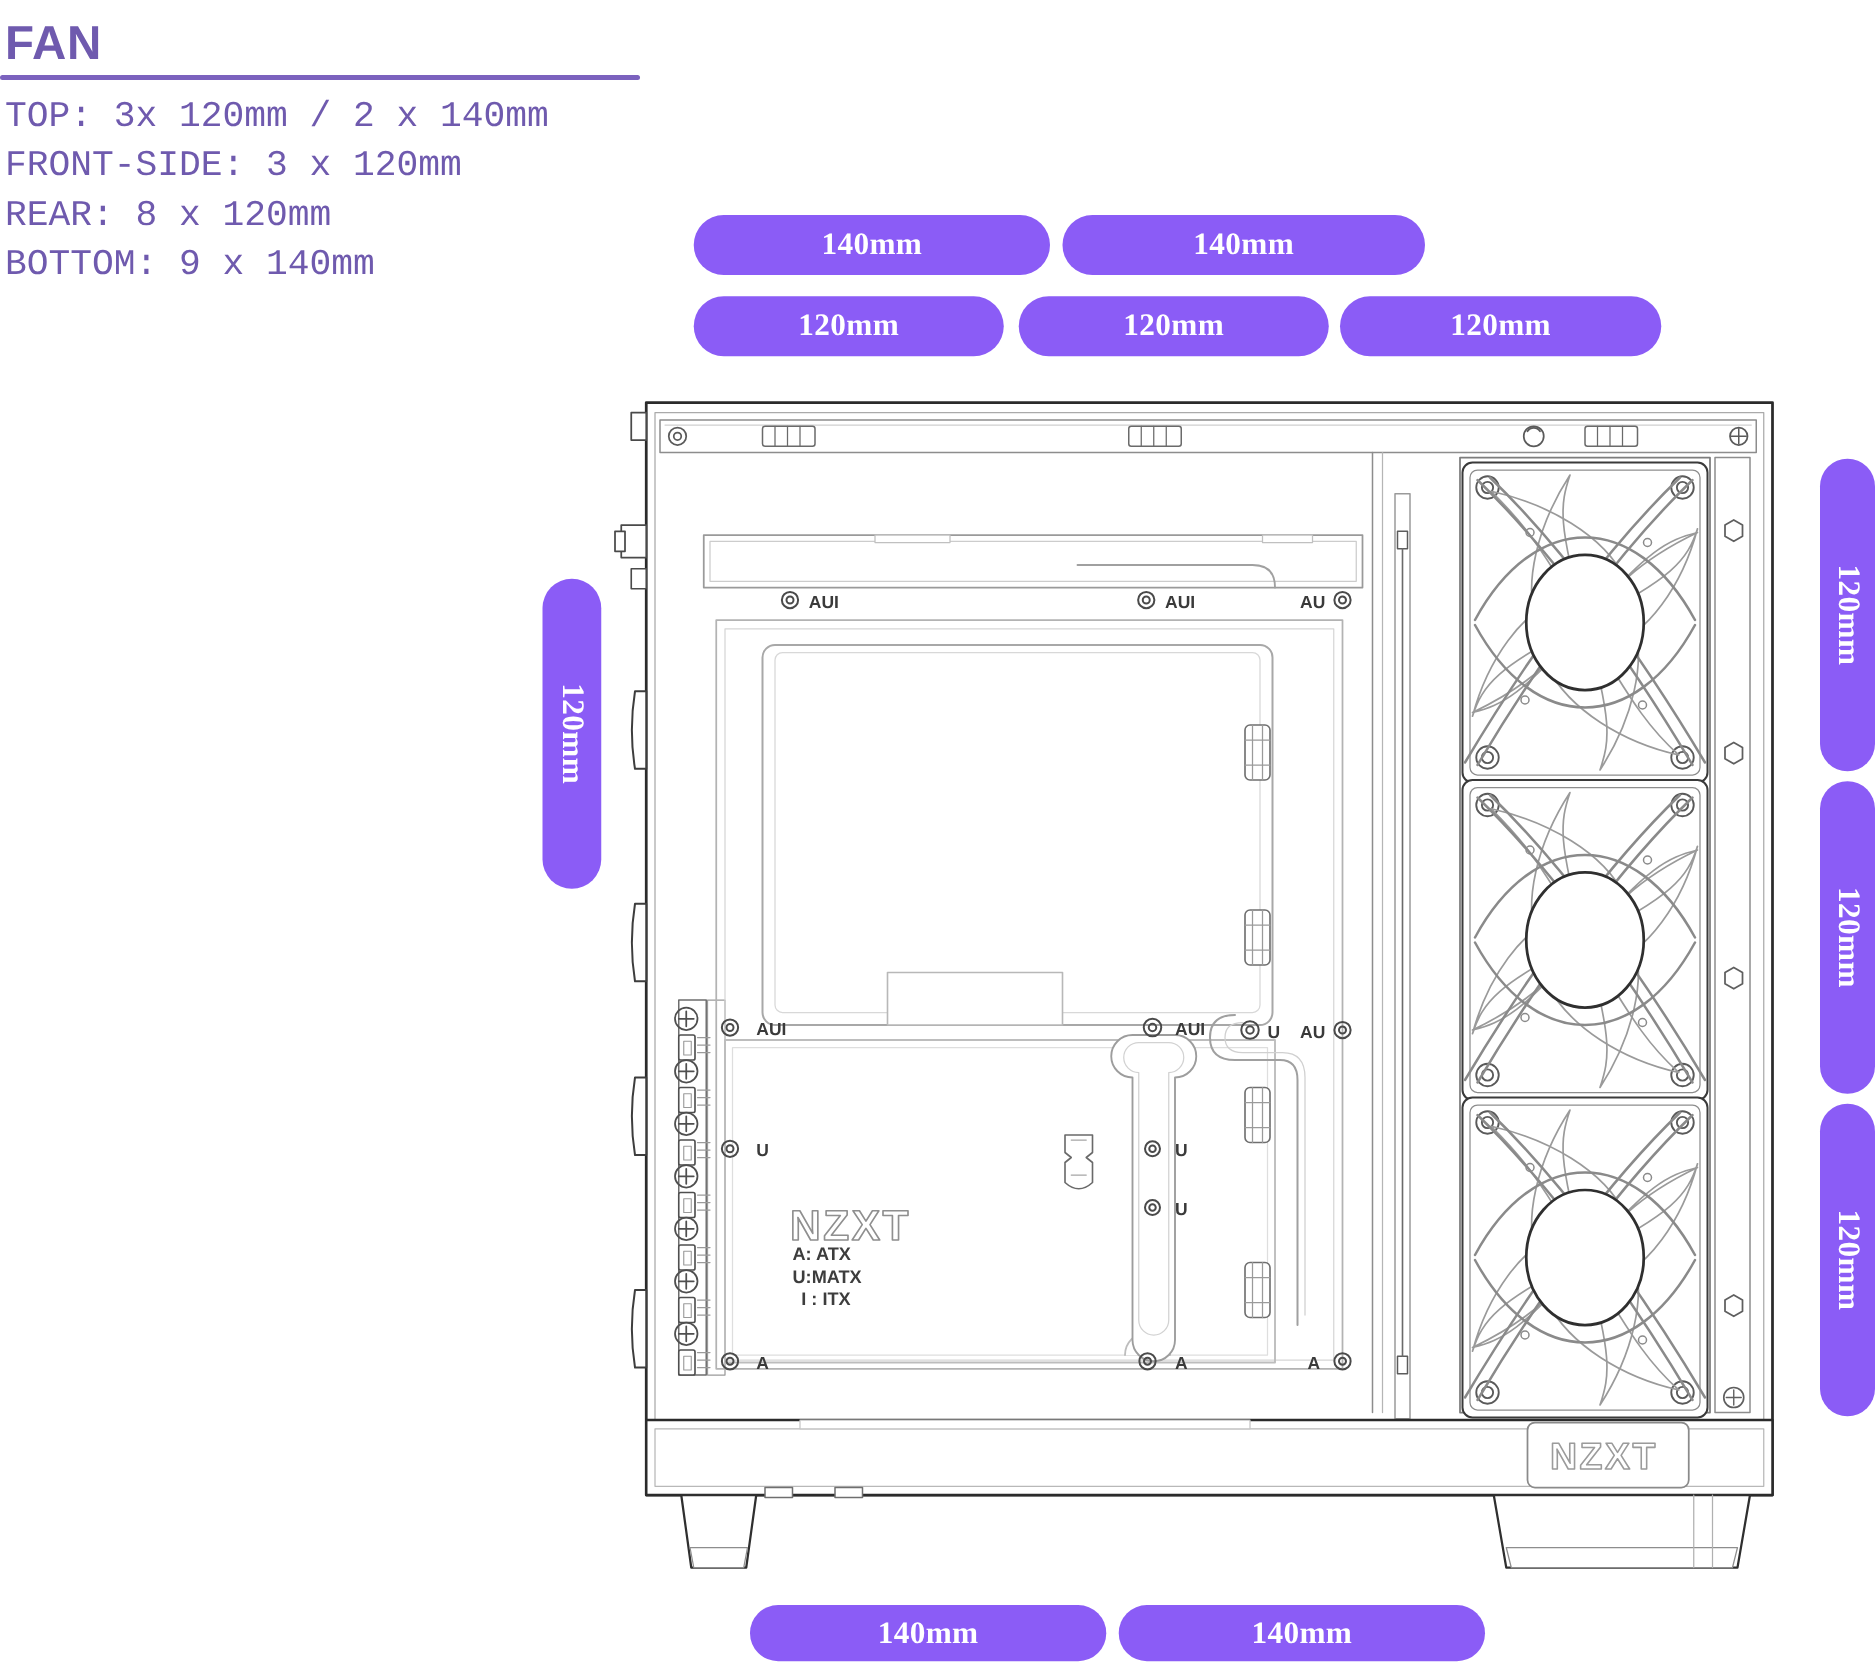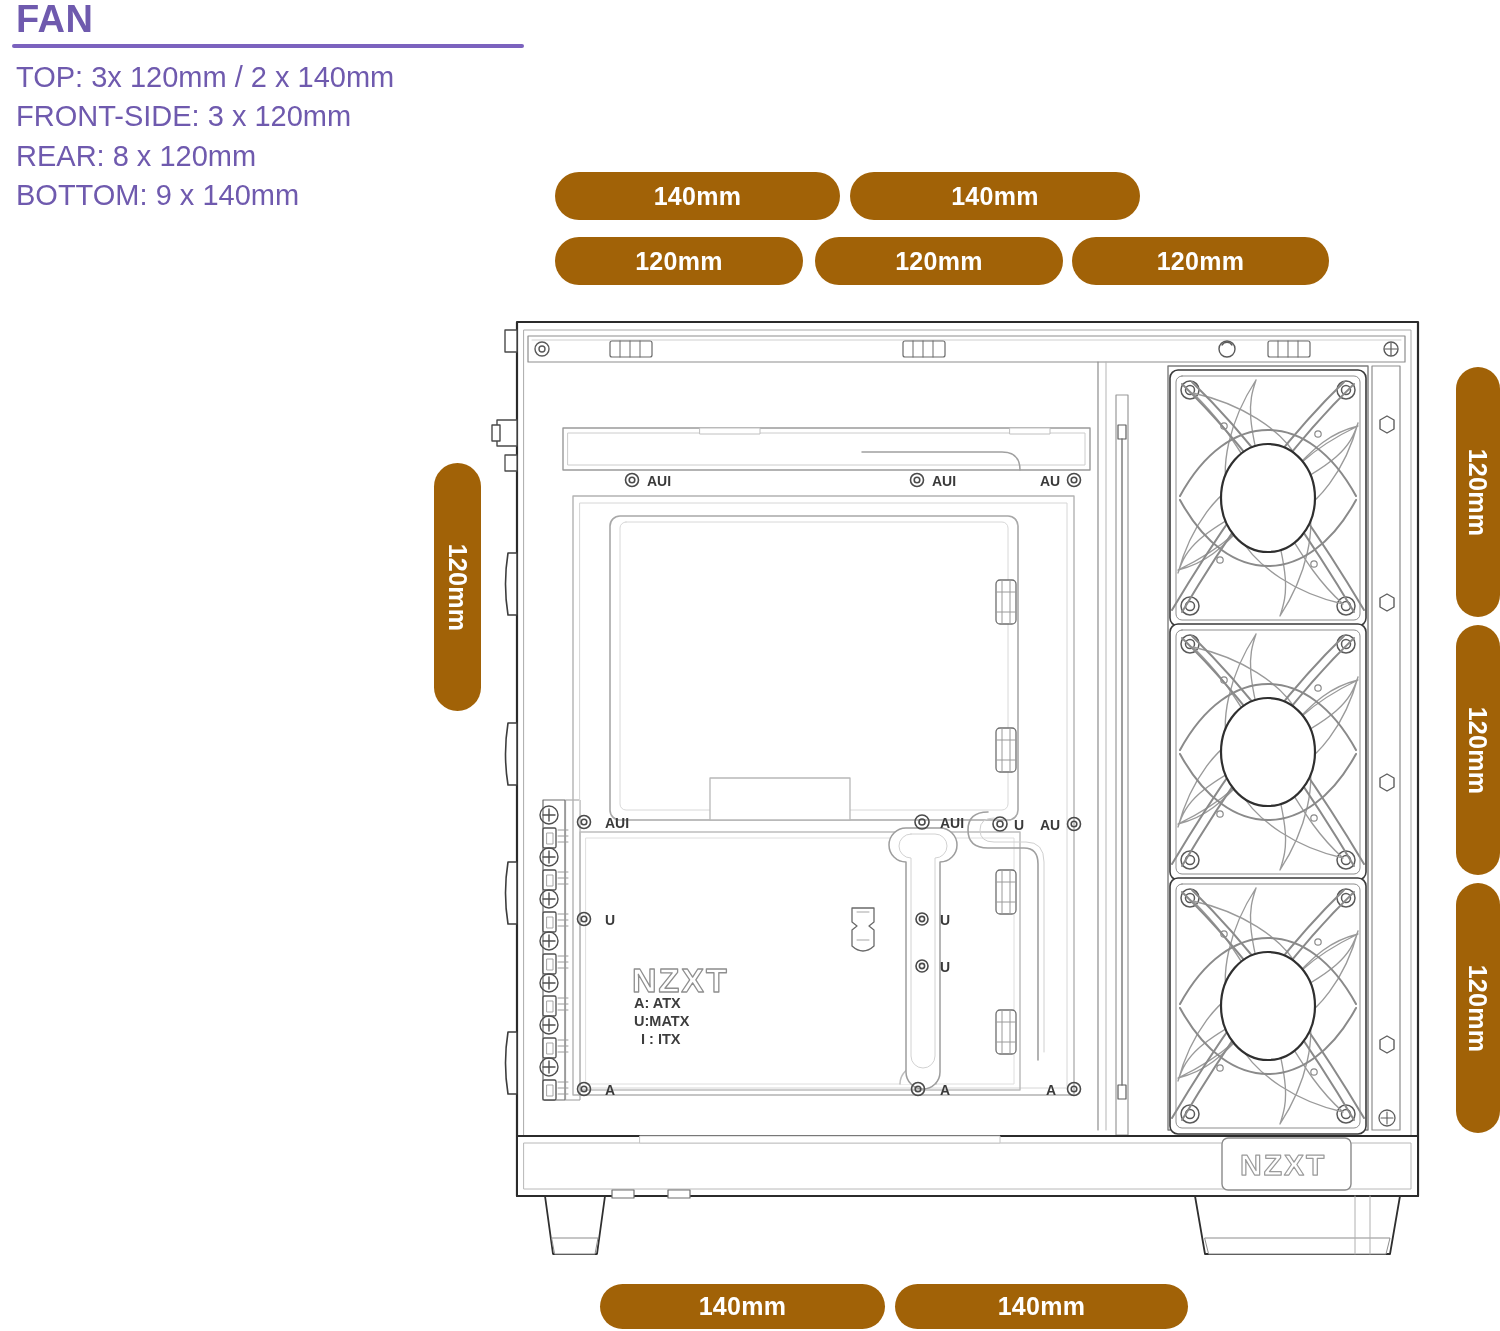--- a/index.html
+++ b/index.html
@@ -2,35 +2,35 @@
 <html><head>
 <meta charset="utf-8">
 <style>
   html,body{margin:0;padding:0;background:#ffffff;}
   body{
     width:1500px;height:1331px;position:relative;overflow:hidden;
     font-family:"Liberation Sans", sans-serif;
     -webkit-font-smoothing:antialiased;
   }
   
-  #spec-panel{position:absolute;left:0;top:0;width:520px;padding-left:12px;}
+  #spec-panel{position:absolute;left:0;top:16px;width:520px;}
   #page-title{
     font-size:38px;font-weight:700;color:#6F5AAE;letter-spacing:.5px;
     margin:0 0 4px 4px;line-height:1.05;
   }
   #title-rule{height:4px;background:#7B62BE;width:512px;margin:4px 0 10px 0;border-radius:2px;}
   .spec-line{
     font-size:29px;color:#6F5AAE;line-height:1.36;margin-left:4px;
-    white-space:nowrap;font-weight:400;
+    white-space:nowrap;font-weight:400;font-family:Liberation Mono, monospace;
   }
   
   .badge{
-    position:absolute;background:#a16207;border-radius:999px;
+    position:absolute;background:#8b5cf6;border-radius:999px;
     color:#ffffff;font-weight:700;display:flex;align-items:center;justify-content:center;
-    letter-spacing:.3px;box-sizing:border-box;
+    letter-spacing:.3px;box-sizing:border-box;font-family:Liberation Serif, serif;
   }
   .badge.h{font-size:25px;}
   .badge.v{font-size:25px;}
   .badge.v .vtxt{
     transform:rotate(90deg);white-space:nowrap;display:block;
   }
   
   #drawing{position:absolute;left:0;top:0;width:1500px;height:1331px;pointer-events:none;}
 </style>
 </head>

